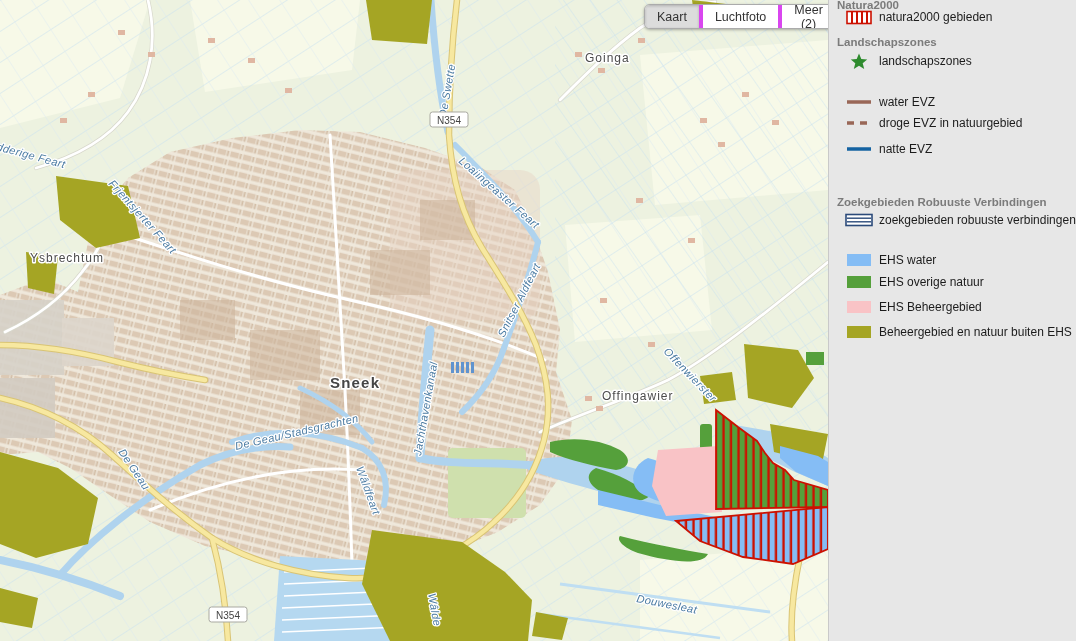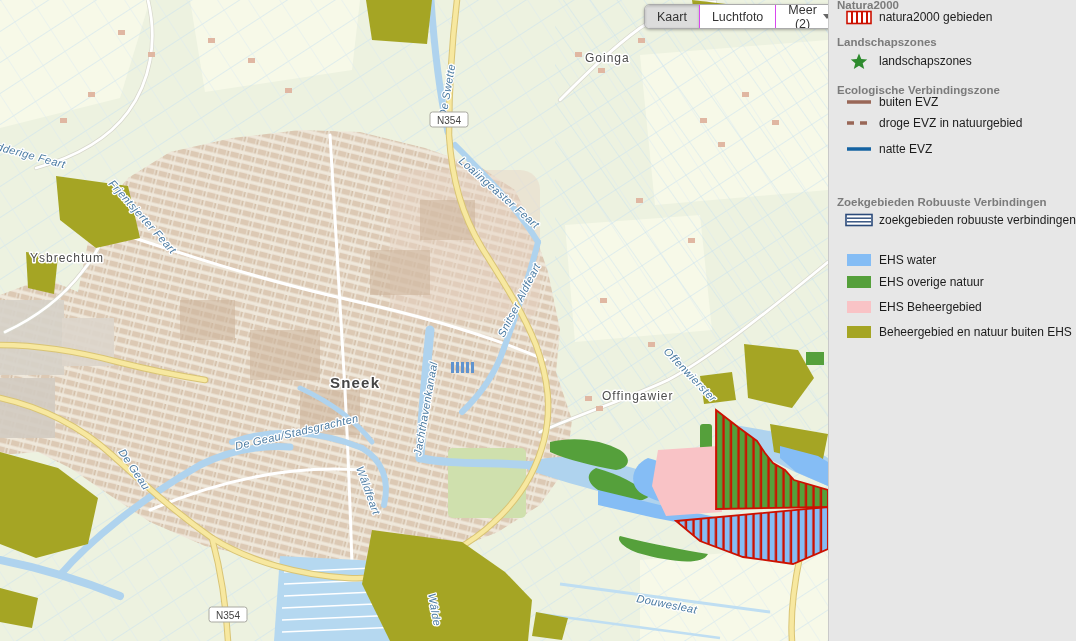--- a/index.html
+++ b/index.html
@@ -5,21 +5,21 @@
   html,body{margin:0;padding:0;background:#e7e7e7;font-family:"Liberation Sans",sans-serif;}
   .stage{position:relative;width:1076px;height:641px;overflow:hidden;background:#e7e7e7;}
   .map-wrap{position:absolute;left:0;top:0;width:828px;height:641px;overflow:hidden;}
   .map-wrap svg{display:block;}
 
   
   .maptype{position:absolute;left:608px;top:4px;height:23px;display:flex;align-items:stretch;
     background:#fff;border:1px solid #ababab;border-radius:6px;overflow:hidden;
     box-shadow:0 1px 3px rgba(0,0,0,.3);z-index:30;margin-left:36px;}
   .maptype .seg{appearance:none;border:none;background:#fff;padding:0 12px;font:12.5px "Liberation Sans",sans-serif;
-    color:#333;cursor:pointer;display:flex;align-items:center;gap:6px;border-left:1px solid #d946ef;}
+    color:#333;cursor:pointer;display:flex;align-items:center;gap:6px;border-left:4px solid #d946ef;}
   .maptype .seg:first-child{border-left:none;}
   .maptype .seg.active{background:#dcdcdc;box-shadow:inset 0 1px 3px rgba(0,0,0,.2);}
   .chev{width:0;height:0;border-left:4px solid transparent;border-right:4px solid transparent;
     border-top:5px solid #666;display:inline-block;}
 
   
   .legend{position:absolute;left:828px;top:0;width:288px;height:641px;background:#e7e7e7;
     border-left:1px solid #c9c9c9;box-sizing:border-box;}
   .legend .sb{position:absolute;right:0;top:0;width:8px;height:641px;background:#c3c3c3;}
   .lg-h{position:absolute;left:8px;width:210px;font-size:11.5px;font-weight:bold;color:#7b7b7b;height:16px;line-height:16px;}
@@ -283,28 +283,27 @@
     <div class="lg-h" style="top:34px">Landschapszones</div>
     <div class="lg-row" style="top:52px">
       <span class="sw">
         <svg width="18" height="17">
             <polygon points="9,0.5 11.3,6 17.2,6.4 12.7,10.2 14.2,16 9,12.8 3.8,16 5.3,10.2 0.8,6.4 6.7,6" fill="#2e8b2e"></polygon>
           </svg>
       </span>
       <span class="lbl">landschapszones</span>
     </div>
 
-    <div class="lg-h" style="top:82px">Ecologische Verbindingszone</div>
     <div class="lg-row" style="top:93px">
       <span class="sw">
         <svg width="26" height="6">
             <line x1="1" y1="3" x2="25" y2="3" stroke-width="3.5" stroke="#996757"></line>
           </svg>
       </span>
-      <span class="lbl">buiten EVZ</span>
+      <span class="lbl">water EVZ</span>
     </div>
     <div class="lg-row" style="top:140px">
       <span class="sw">
         <svg width="26" height="6">
             <line x1="1" y1="3" x2="25" y2="3" stroke-width="3.5" stroke="#1563a2"></line>
           </svg>
       </span>
       <span class="lbl">natte EVZ</span>
     </div>
     <div class="lg-row" style="top:114px">

